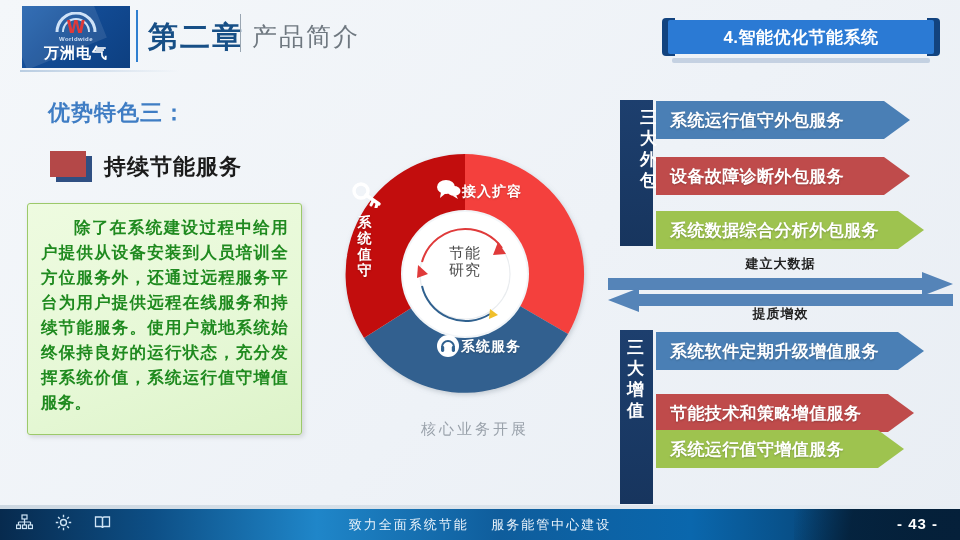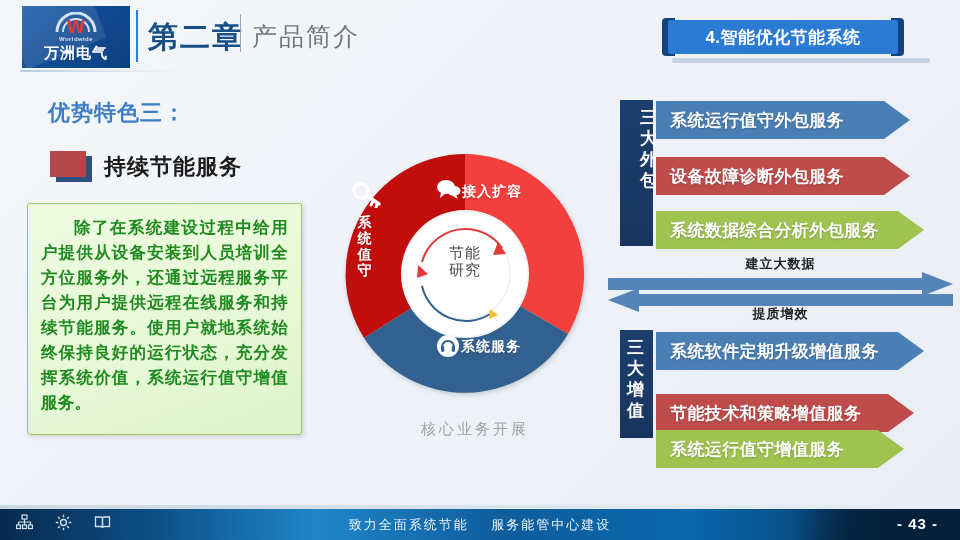--- a/index.html
+++ b/index.html
@@ -62,36 +62,36 @@
     letter-spacing:1px; text-shadow:0 1px 2px rgba(0,0,0,.2); }
   .lbl-access { left:132px; top:45px; }
   .lbl-service { left:131px; top:200px; }
   .lbl-duty { left:27px; top:76px; width:16px; line-height:16px; text-align:center; }
   .ico { position:absolute; }
   .center-txt { position:absolute; left:85px; top:107px; width:100px; text-align:center;
     font-size:15px; color:#4a4a4a; line-height:17px; letter-spacing:1px;
     font-family:"DejaVu Sans","Liberation Sans",sans-serif; }
 
   
-  .banner { position:absolute; left:662px; top:18px; width:242px; height:38px; }
+  .banner { position:absolute; left:662px; top:18px; width:278px; height:38px; }
   .banner .corner { position:absolute; width:13px; height:38px; background:#12437f; }
   .banner .c-l { left:0; border-radius:4px 0 0 4px; }
   .banner .c-r { right:0; border-radius:0 4px 4px 0; }
   .banner .body { position:absolute; left:6px; right:6px; top:2px; bottom:2px;
     background:#2b7ad4; border-radius:2px; display:flex; align-items:center;
     justify-content:center; }
   .banner .body span { color:#fff; font-size:17px; font-weight:bold; letter-spacing:.5px; }
   .banner-shadow { position:absolute; left:672px; top:58px; width:258px; height:5px;
     background:rgba(120,150,185,.35); border-radius:2px; }
 
   .vtab { position:absolute; width:33px; color:#fff; font-weight:bold; font-size:17px;
     letter-spacing:2px; text-align:center; padding-top:7px; line-height:21px;
     background:linear-gradient(180deg,#1d3f6e 0%,#17355e 100%); }
   .vtab-out { left:620px; top:100px; height:146px;padding-left:20px; }
-  .vtab-inc { left:620px; top:330px; height:108px; }
+  .vtab-inc { left:620px; top:330px; height:174px; }
 
   .arrow-item { position:absolute; height:38px; display:flex; align-items:center; }
   .arrow-item .shape { position:absolute; inset:0; }
   .arrow-item .txt { position:relative; z-index:2; color:#fff; font-size:17px;
     font-weight:bold; letter-spacing:.4px; padding-left:14px;
     text-shadow:0 1px 2px rgba(0,0,0,.22); }
 
   .mid-arrows { position:absolute; left:608px; top:255px; width:345px; height:68px; }
   .mid-lbl { position:absolute; width:100%; text-align:center; font-size:13px;
     font-weight:bold; color:#222; letter-spacing:1px; }

